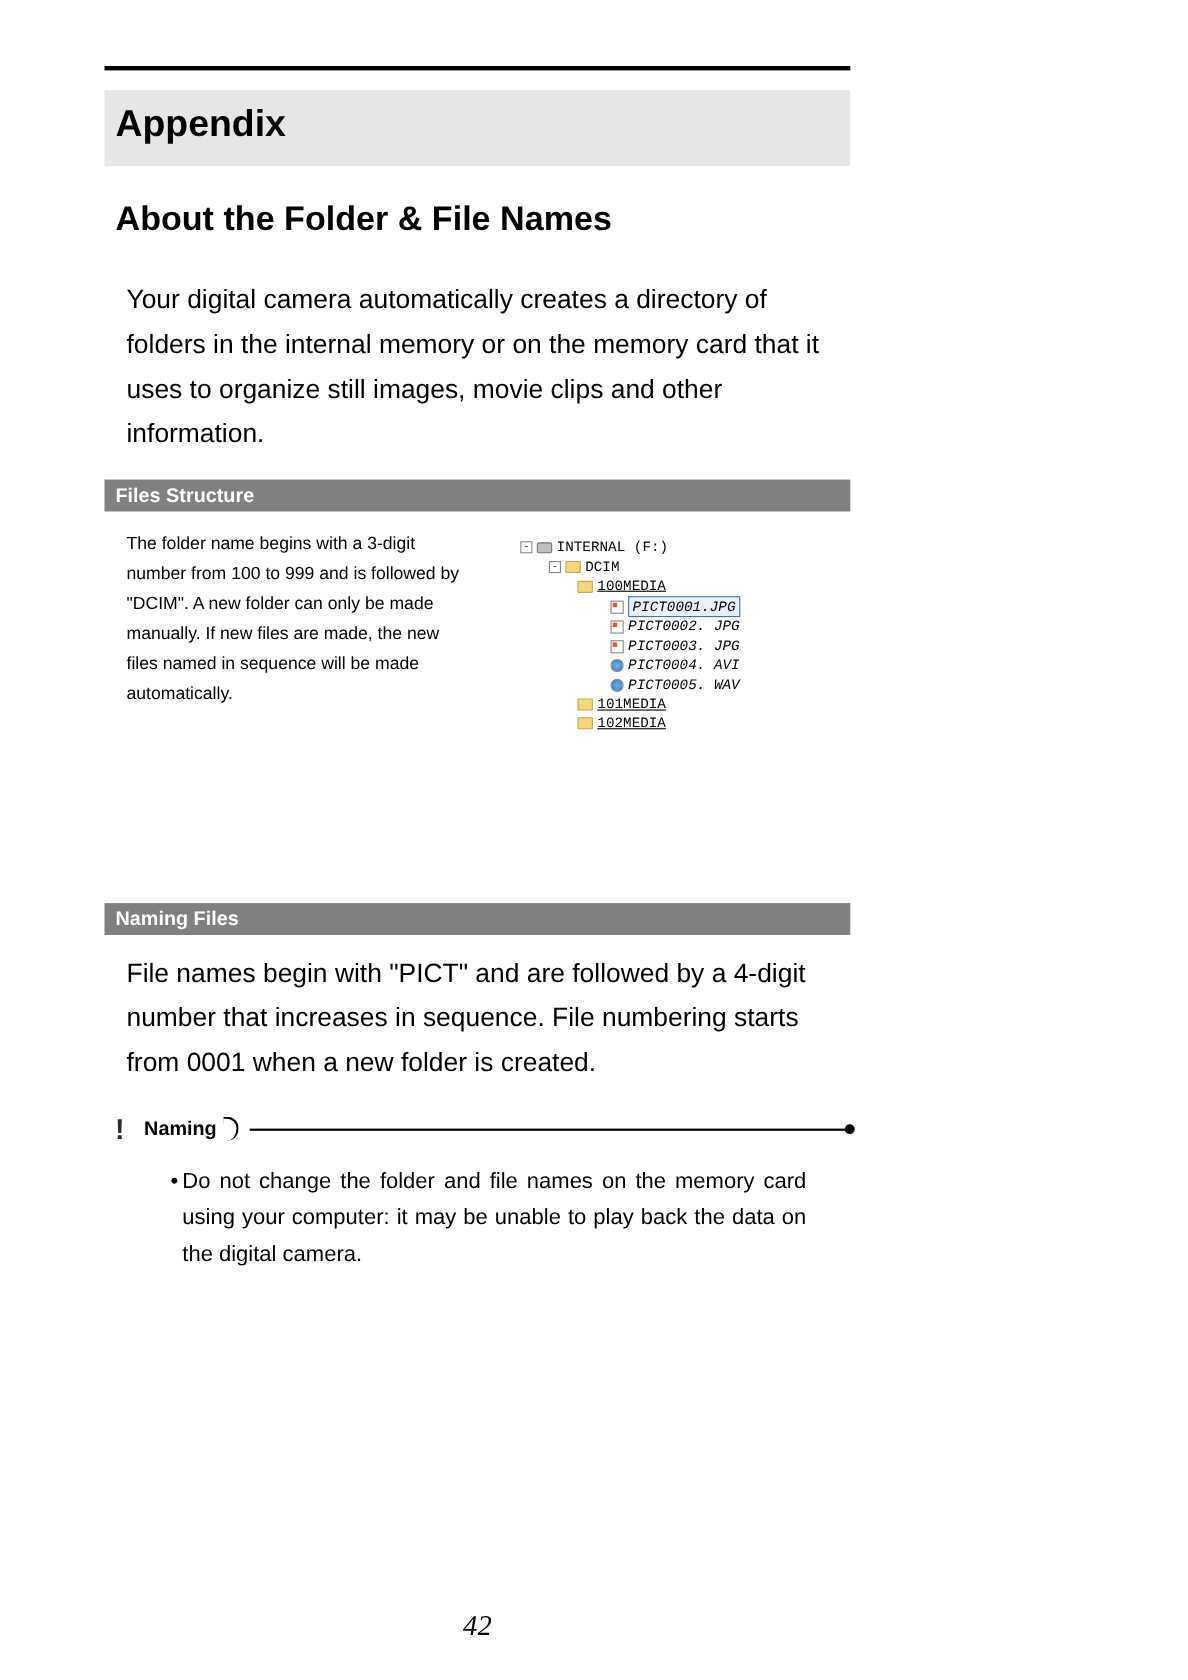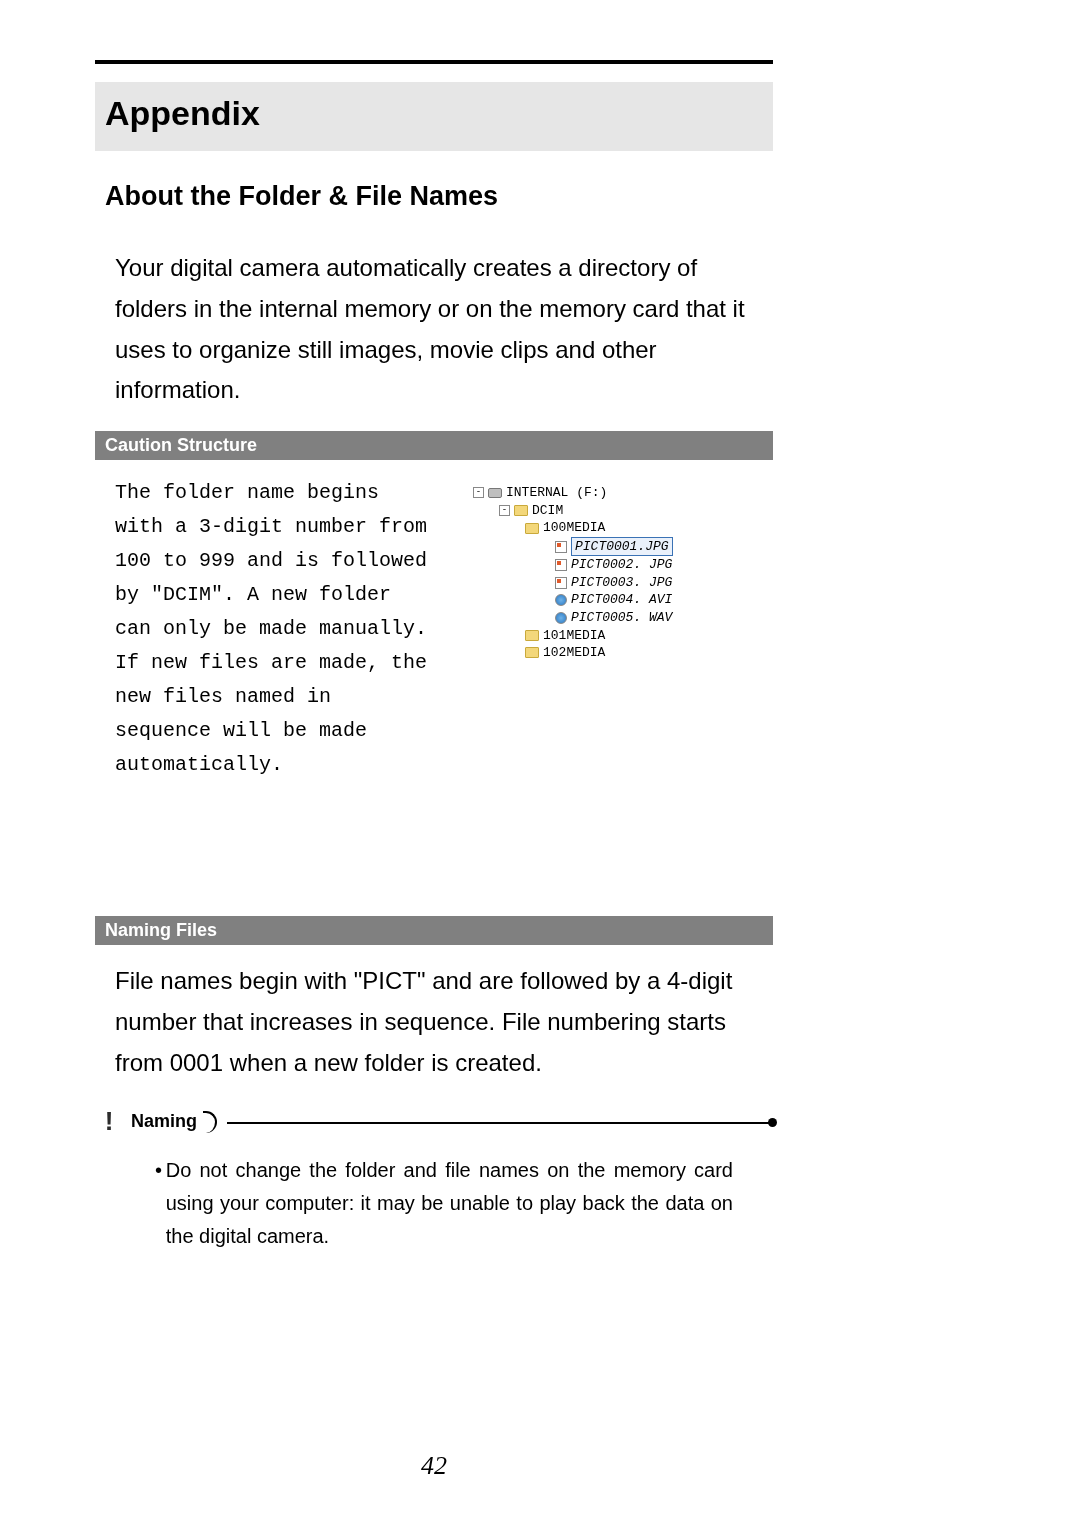--- a/index.html
+++ b/index.html
@@ -17,21 +17,21 @@
   .h1-band {
     background: #e6e6e6;
     padding: 12px 10px 18px 10px;
     margin-bottom: 30px;
   }
   .h1-band h1 {
     font-size: 34px;
     font-weight: bold;
   }
   .h2 {
-    font-size: 27px;
+    font-size: 31px;
     font-weight: bold;
     margin: 4px 10px 36px 10px;
   }
   .body-text {
     font-size: 24px;
     line-height: 1.7;
     margin: 0 20px 20px 20px;
   }
   .sub-band {
     background: #808080;
@@ -42,35 +42,34 @@
     margin: 4px 0 16px 0;
   }
   .two-col {
     display: flex;
     gap: 24px;
     margin: 0 20px 40px 20px;
     align-items: flex-start;
   }
   .two-col .left {
     flex: 1;
-    font-size: 20px;
+    font-size: 16px;
     line-height: 1.7;
-    font-family: Liberation Mono, monospace;
   }
   .tree {
     width: 300px;
     font-family: "Courier New", monospace;
     font-size: 13px;
     line-height: 1.35;
     padding: 8px 6px 20px 6px;
   }
   .tree-row { display: flex; align-items: center; white-space: nowrap; }
   .ind1 { padding-left: 14px; }
   .ind2 { padding-left: 40px; }
-  .ind3 { padding-left: 66px; }
+  .ind3 { padding-left: 66px; text-decoration: underline; }
   .ind4 { padding-left: 96px; font-style: italic; }
   .tbox { display:inline-block; width:11px; height:11px; border:1px solid #888; text-align:center; line-height:9px; font-size:9px; margin-right:4px; background:#fff; }
   .ic-drive { display:inline-block; width:14px; height:10px; background:#bfbfbf; border:1px solid #777; border-radius:2px; margin-right:4px; }
   .ic-folder { display:inline-block; width:14px; height:11px; background:#f3d77a; border:1px solid #c9a93b; border-radius:1px; margin-right:4px; }
   .ic-img { display:inline-block; width:12px; height:12px; background:#fff; border:1px solid #888; margin-right:4px; position:relative; }
   .ic-img:after { content:""; position:absolute; left:1px; top:1px; width:4px; height:4px; background:#e05a2b; }
   .ic-media { display:inline-block; width:12px; height:12px; border:1px solid #888; border-radius:50%; background:radial-gradient(#6fb2e8, #2a78c2); margin-right:4px; }
   .sel { border:1px solid #3a72b5; padding:0 3px; background:#eaf1fb; }
   .spacer-lg { height: 90px; }
   .caution-wrap {
@@ -109,21 +108,21 @@
   .bullet-block {
     margin: 18px 40px 0 60px;
     font-size: 20px;
     line-height: 1.65;
     display:flex;
     text-align: justify;
   }
   .bullet-block .dot { width: 24px; }
   .page-num {
     position:absolute;
-    left:0; right:0; bottom:46px;
+    left:0; right:0; bottom:34px;
     text-align:center;
     font-style: italic;
     font-family: "Times New Roman", serif;
     font-size: 26px;
   }
 </style>
 </head>
 <body>
 
 <div class="page">
@@ -131,21 +130,21 @@
   <div class="top-rule"></div>
 
   <div class="h1-band">
     <h1>Appendix</h1>
   </div>
 
   <div class="h2">About the Folder &amp; File Names</div>
 
   <p class="body-text">Your digital camera automatically creates a directory of folders in the internal memory or on the memory card that it uses to organize still images, movie clips and other information.</p>
 
-  <div class="sub-band">Caution Structure</div>
+  <div class="sub-band">Files Structure</div>
 
   <div class="two-col">
     <div class="left">The folder name begins with a 3-digit number from 100 to 999 and is followed by "DCIM". A new folder can only be made manually. If new files are made, the new files named in sequence will be made automatically.</div>
 
     <div class="tree">
       <div class="tree-row ind1">
         <span class="tbox">-</span>
         <span class="ic-drive"></span>
         <span>INTERNAL (F:)</span>
       </div>

